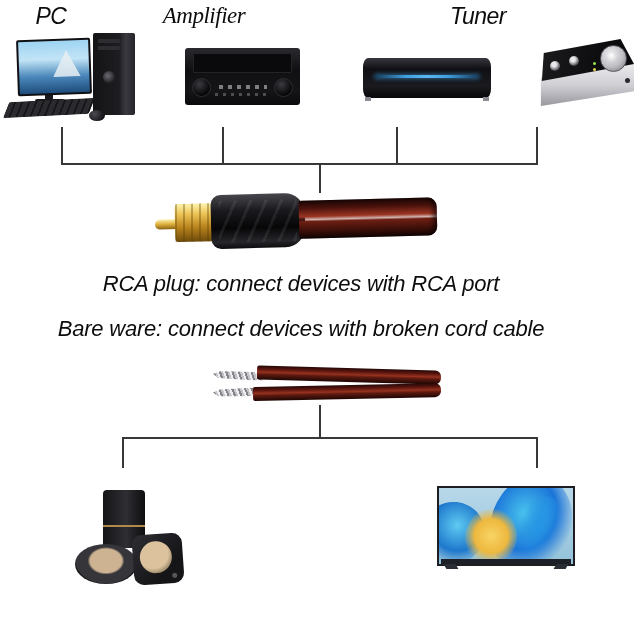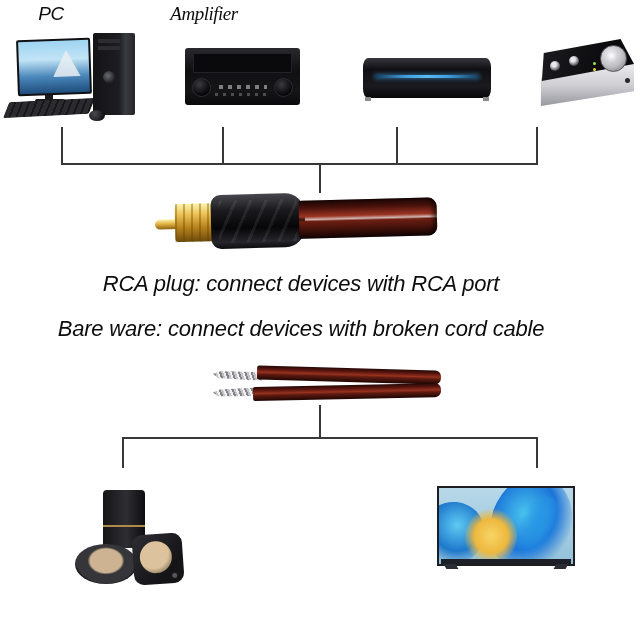--- a/index.html
+++ b/index.html
@@ -2,21 +2,21 @@
 <html><head>
 <meta charset="utf-8">
 <style>
   html,body{margin:0;padding:0;background:#fff;}
   .canvas{
     position:relative;width:640px;height:625px;background:#ffffff;
     font-family:"Liberation Sans", sans-serif;overflow:hidden;
   }
   
   .dev-label{
-    position:absolute;font-style:italic;font-size:19px;color:#0d0d0d;
+    position:absolute;font-style:italic;font-size:23px;color:#0d0d0d;
     text-align:center;letter-spacing:-0.5px;font-weight:500;
   }
   .caption{
     position:absolute;left:0;width:602px;text-align:center;
     font-style:italic;font-size:22px;color:#0d0d0d;letter-spacing:-0.2px;font-weight:500;
   }
   
   .line{position:absolute;background:#383838;}
   .line.v{width:2px;}
   .line.h{height:2px;}
@@ -138,20 +138,21 @@
   .tv-foot.l{left:8px;transform:skewX(30deg);}
   .tv-foot.r{right:10px;transform:skewX(-30deg);}
 </style>
 </head>
 <body>
 
 <div class="canvas">
 
   <div class="dev-label" style="left:11px;top:3px;width:80px;">PC</div>
   <div class="dev-label" style="left:134px;top:3px;width:140px;font-family:Liberation Serif, serif;">Amplifier</div>
+  <div class="dev-label" style="left:418px;top:3px;width:120px;">Tuner</div>
 
   <div class="pc">
     <div class="pc-tower">
       <div class="drive"></div>
       <div class="drive drive2"></div>
       <div class="emblem"></div>
     </div>
     <div class="pc-stand"></div>
     <div class="pc-base"></div>
     <div class="pc-monitor">

